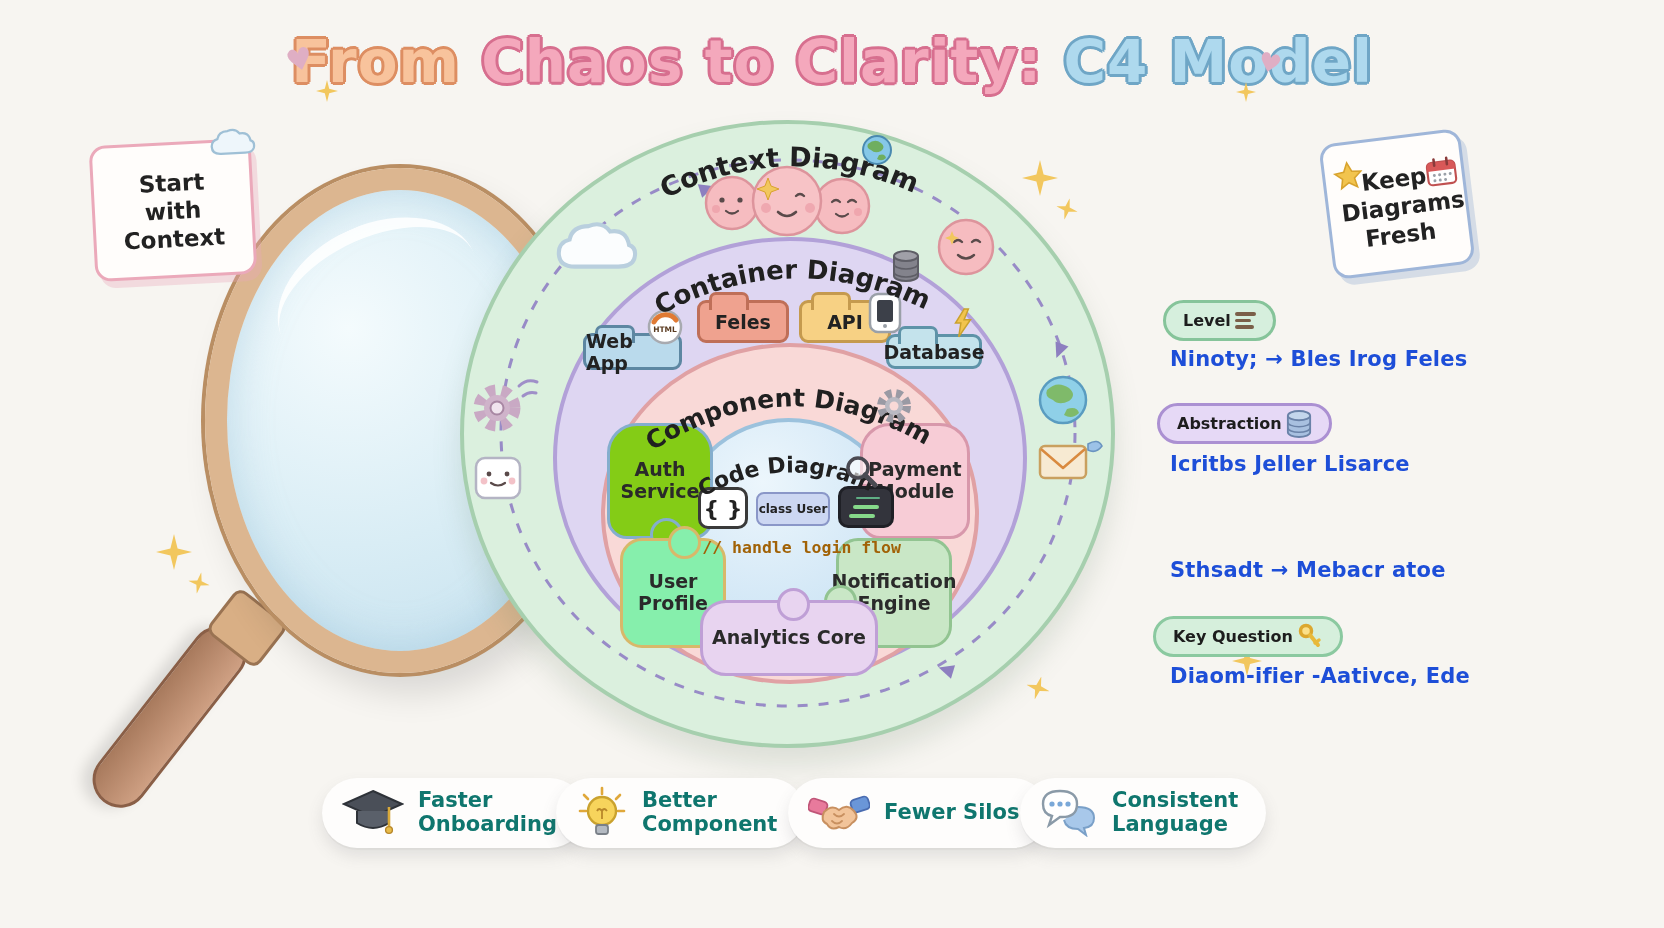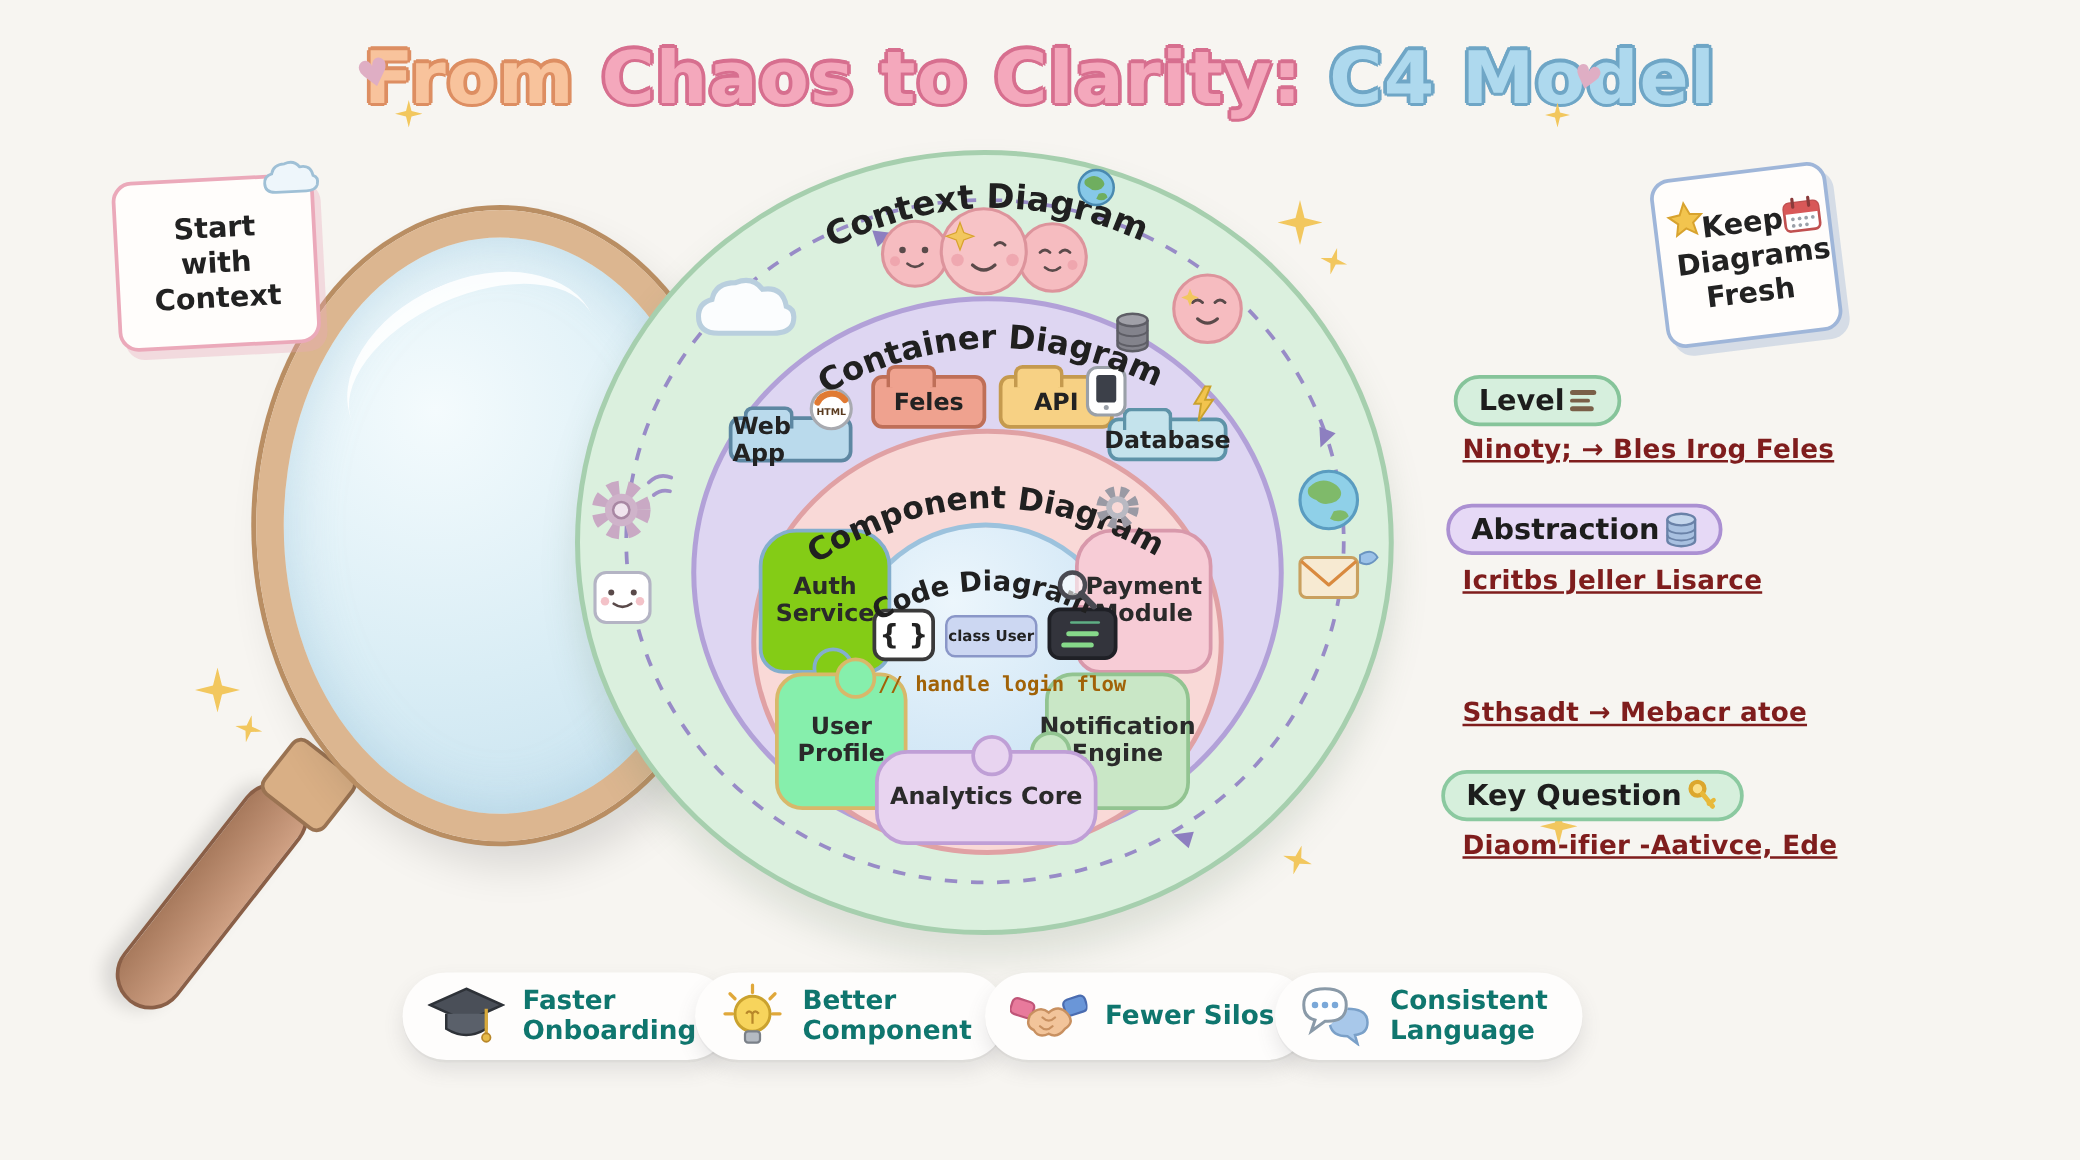--- a/index.html
+++ b/index.html
@@ -99,26 +99,26 @@
                border:2.5px solid #8a97c8; font-size:12px; color:#222; border-radius:8px; }
   .cc-term   { left:838px; top:486px; width:56px; height:42px; background:#33343c;
                border:3px solid #1f2026; }
   .cc-term .term-lines { width:26px; height:4px; background:#86d98a; border-radius:2px;
                box-shadow:-4px 9px 0 0 #86d98a, 2px -9px 0 -1px #5fae84; }
   .code-comment { position:absolute; left:676px; top:538px; width:225px; text-align:right; z-index:5;
                font-family:"DejaVu Sans Mono", monospace; font-size:16.5px; font-weight:700; color:#a16207; }
 
   
   .rp-pill { position:absolute; z-index:6; display:inline-flex; align-items:center; gap:4px;
-             height:41px; padding:0 17px; border-radius:21px; font-weight:700; font-size:23px; color:#1d1d1d; }
+             height:41px; padding:0 17px; border-radius:21px; font-weight:700; font-size:16px; color:#1d1d1d; }
   .rp-level    { left:1163px; top:300px; background:#d6efdd; border:3px solid #86c49a; }
   .rp-abstract { left:1157px; top:403px; background:#e6d9f6; border:3px solid #ab90d2; }
   .rp-audience { left:1153px; top:509px; background:#cfe6f8; border:3px solid #85b4da; }
   .rp-keyq     { left:1153px; top:616px; background:#d6efdc; border:3px solid #8bc9a0; }
-  .rp-note { position:absolute; z-index:6; font-size:21px; font-weight:600; color:#7f1d1d; letter-spacing:.2px;text-decoration:underline; }
+  .rp-note { position:absolute; z-index:6; font-size:21px; font-weight:600; color:#1d4ed8; letter-spacing:.2px; }
   .note-1 { left:1170px; top:347px; } .note-2 { left:1170px; top:452px; }
   .note-3 { left:1170px; top:558px; } .note-4 { left:1170px; top:664px; }
   .list-icon span { display:block; height:3.5px; border-radius:2px; background:#7a5f48; margin:3px 0; }
   .list-icon span:nth-child(1){width:21px;} .list-icon span:nth-child(2){width:16px;} .list-icon span:nth-child(3){width:19px;}
 
   
   .benefit { position:absolute; top:778px; z-index:6; display:inline-flex; align-items:center; gap:14px;
              background:#fefdfc; border-radius:38px; padding:10px 28px 10px 20px; height:70px;
              box-shadow:0 8px 16px rgba(90,90,100,.14), 0 2px 0 rgba(0,0,0,.03); }
   .benefit .b-text { font-weight:700; font-size:21px; line-height:1.12; color:#0f766e; }

